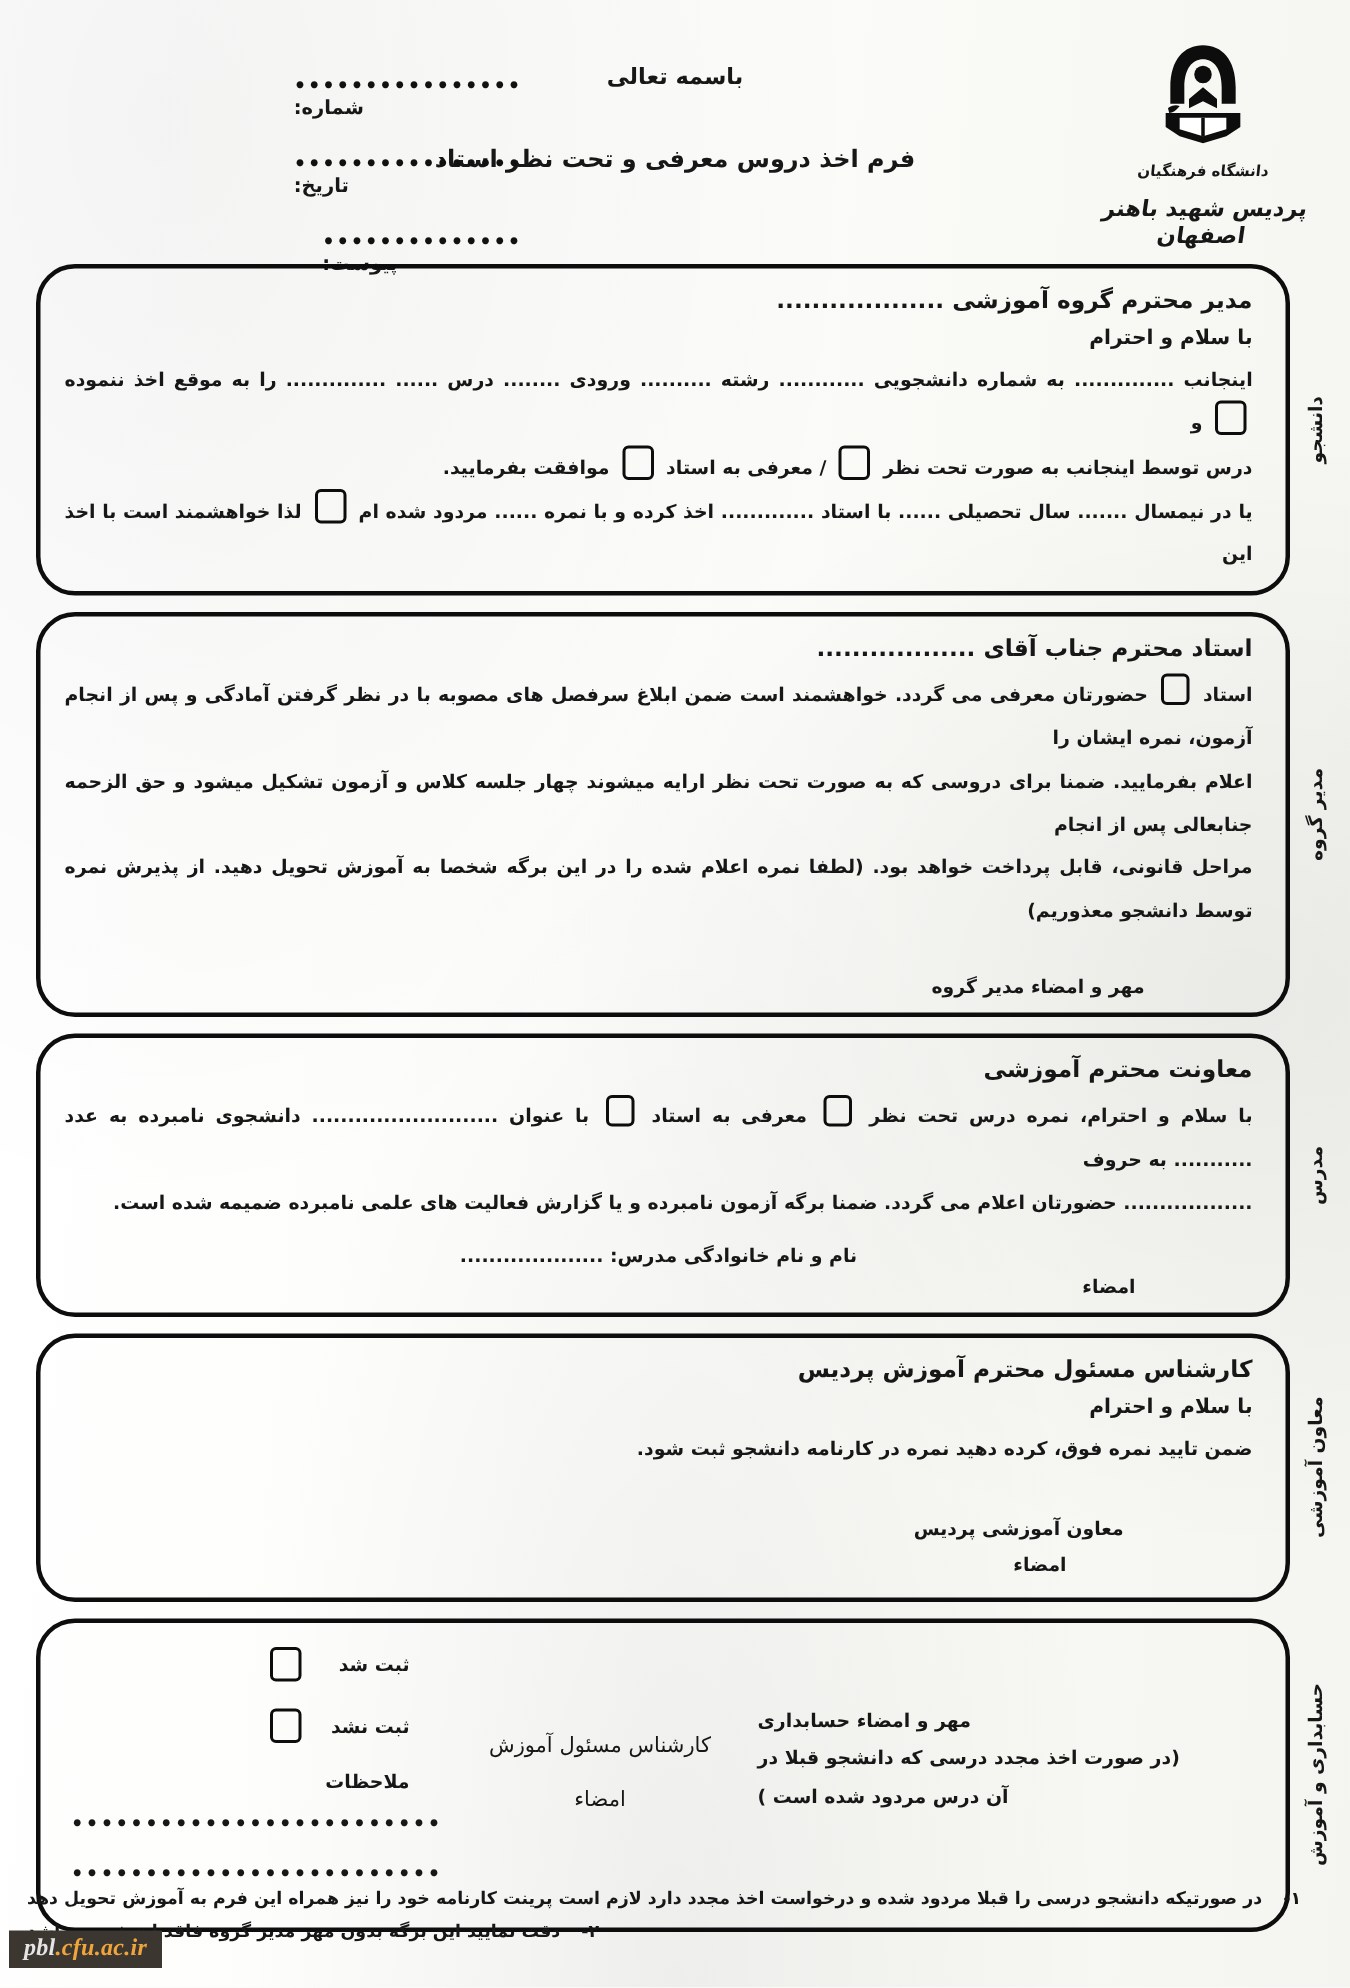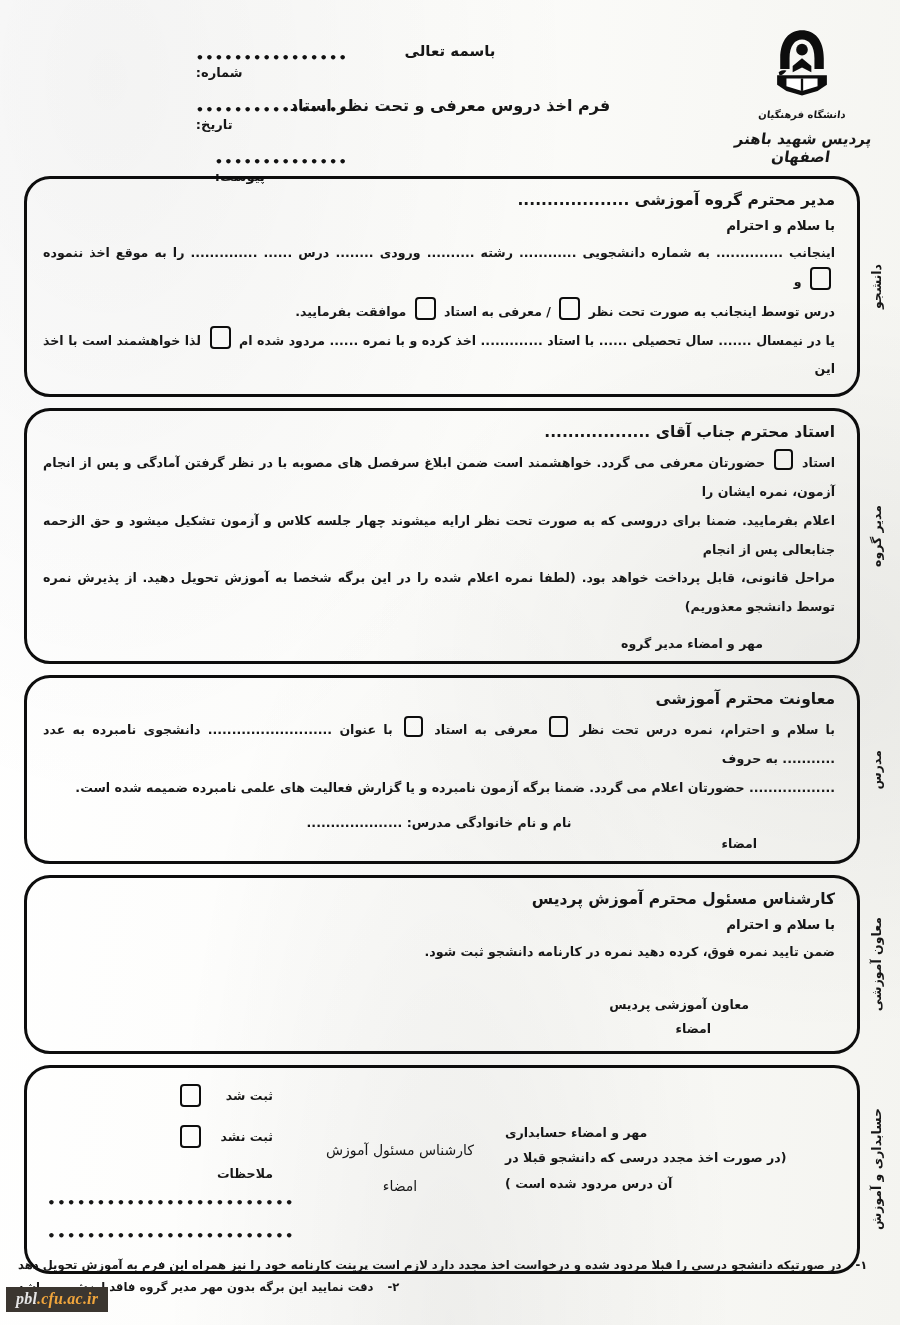--- a/index.html
+++ b/index.html
@@ -122,21 +122,21 @@
   }
   .cbx.sm{width:15px;height:17px;vertical-align:-3px;}
 
   
   #sec-student{min-height:170px;}
   #sec-group{min-height:252px;}
   #sec-teacher{min-height:165px;}
   #sec-vp{min-height:178px;}
   #sec-acct{min-height:198px;}
 
-  .stamp-line{margin-top:14px;padding-right:72px;font-size:12.5px;font-weight:bold;}
+  .stamp-line{margin-top:28px;padding-right:72px;font-size:12.5px;font-weight:bold;}
 
   .sig-block{margin-top:26px;padding-right:86px;}
   .sig-block div{font-size:12.5px;font-weight:bold;line-height:1.9;}
   .sig-block .sig-sub{padding-right:38px;}
 
   .name-line{
     font-size:12.6px;font-weight:bold;margin-top:12px;text-align:center;
   }
   .sign-only{
     font-size:12.5px;font-weight:bold;margin-top:6px;text-align:right;

